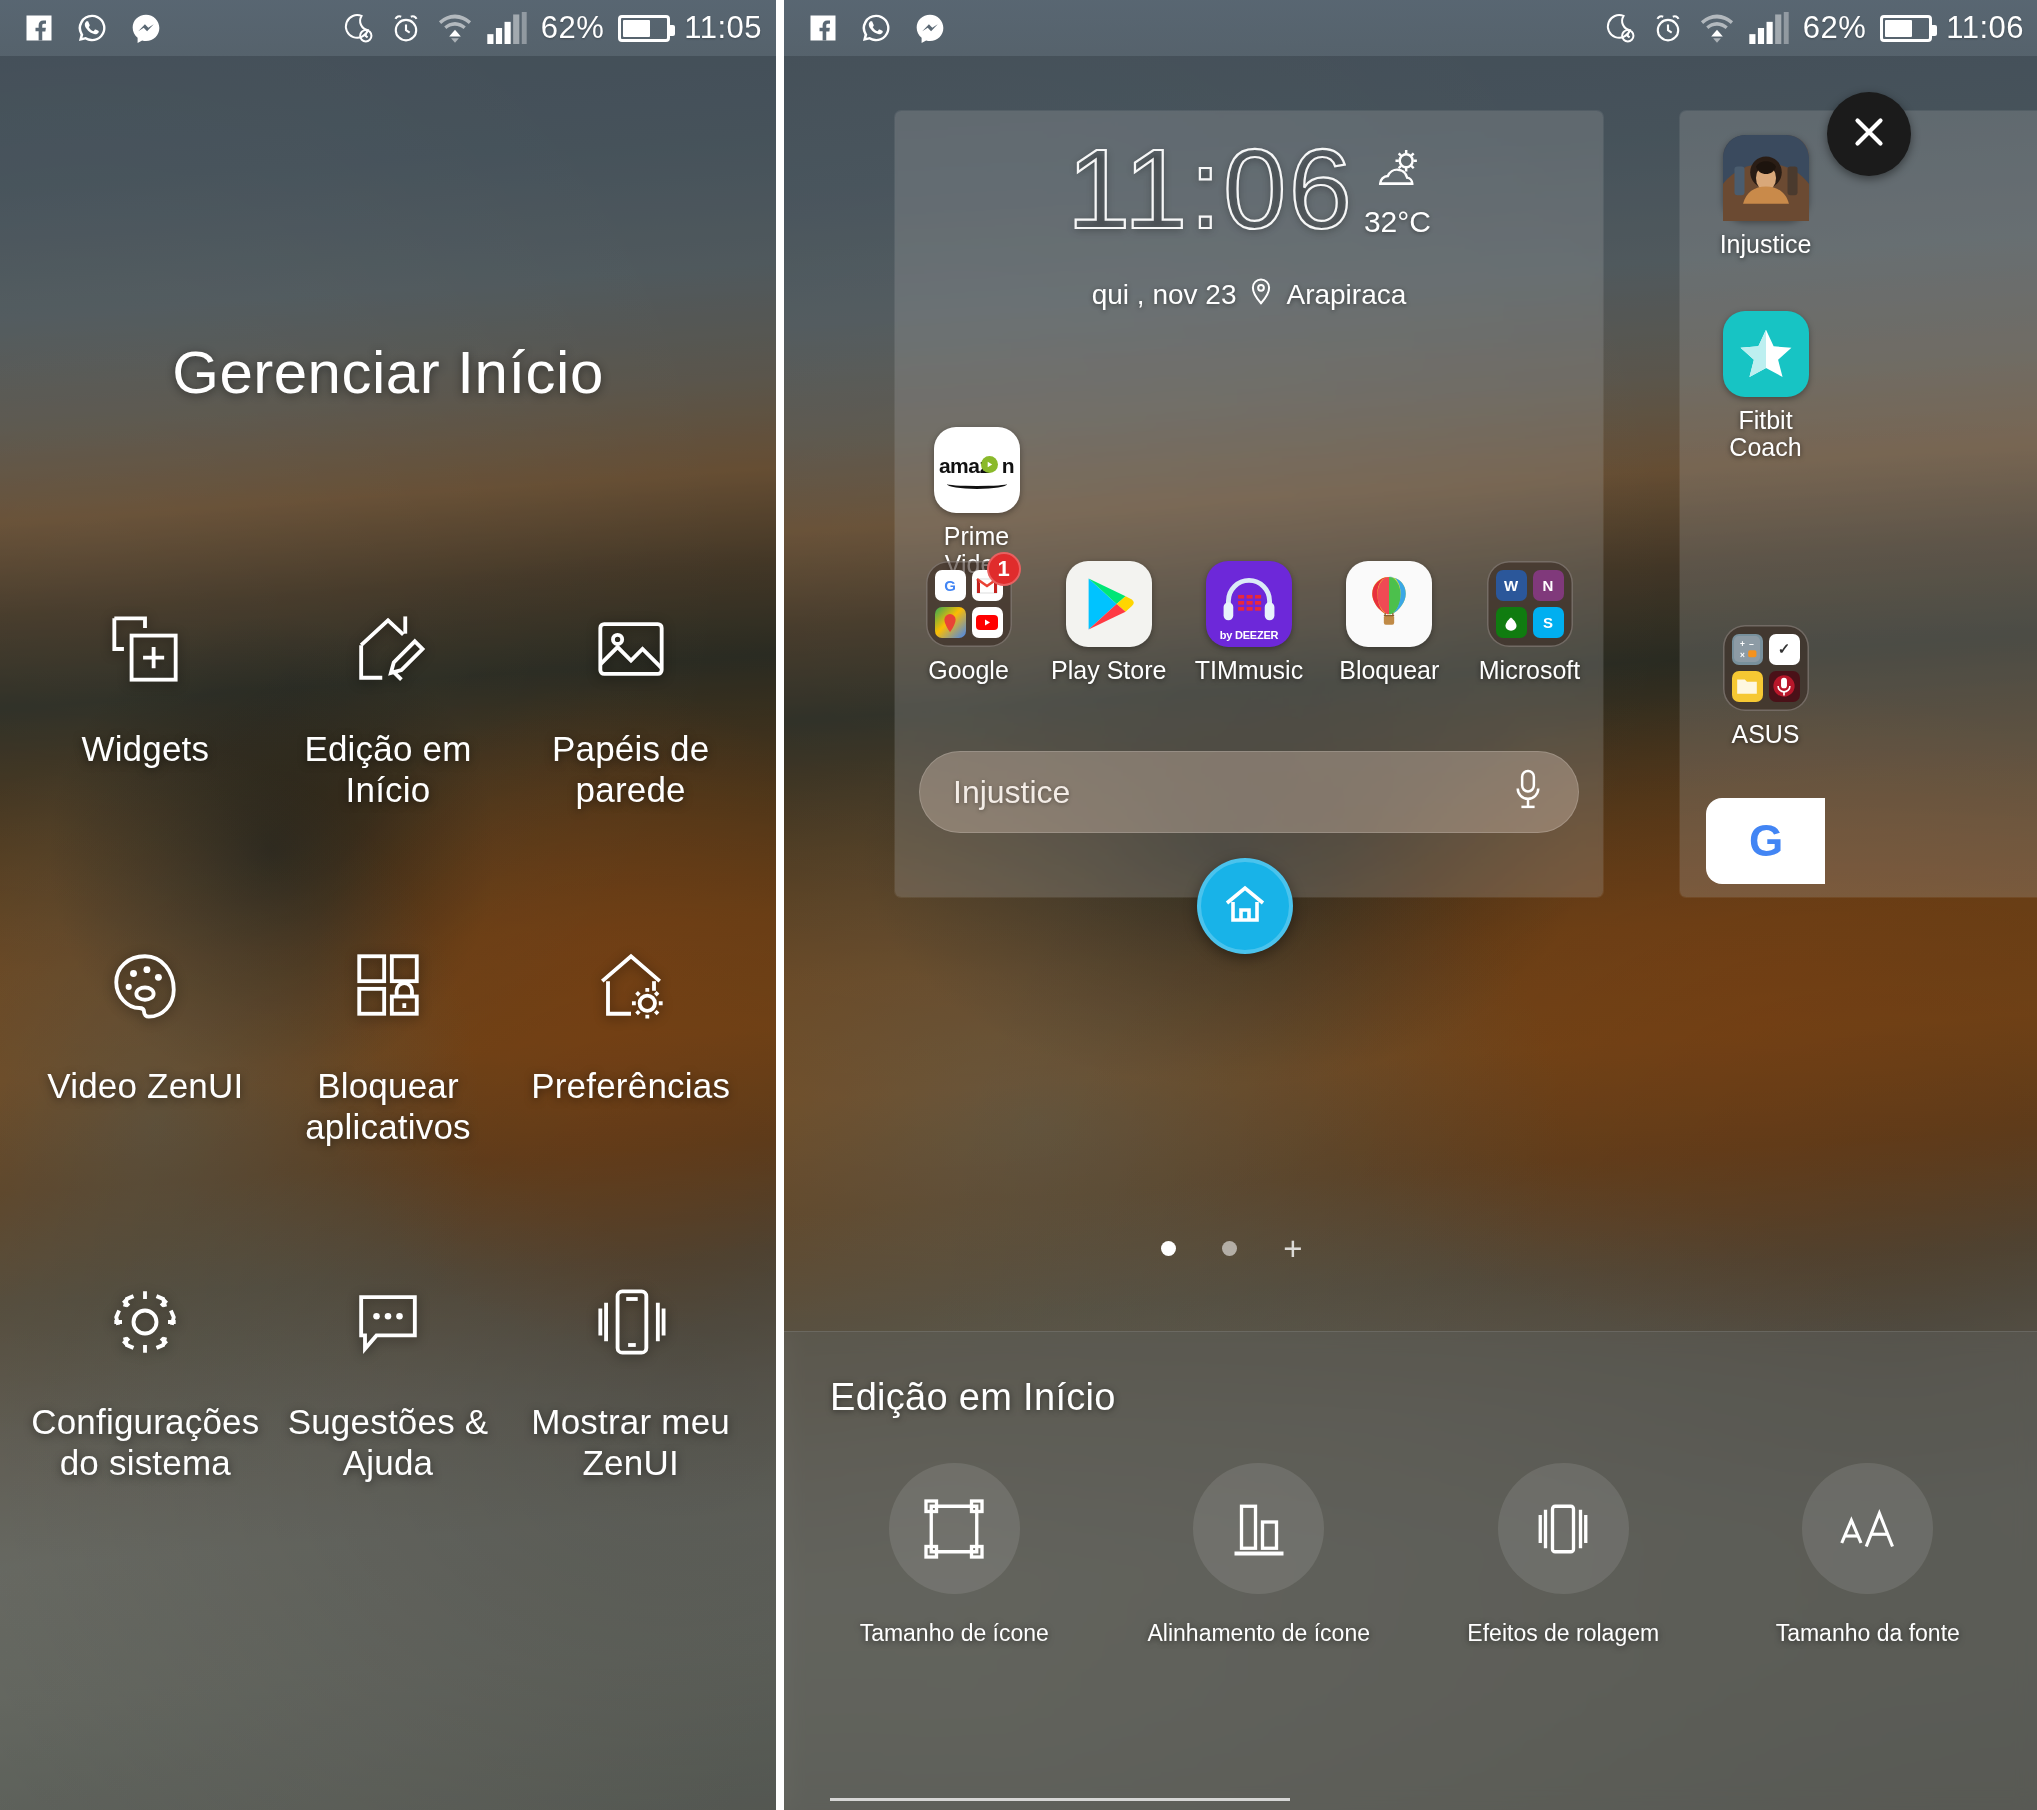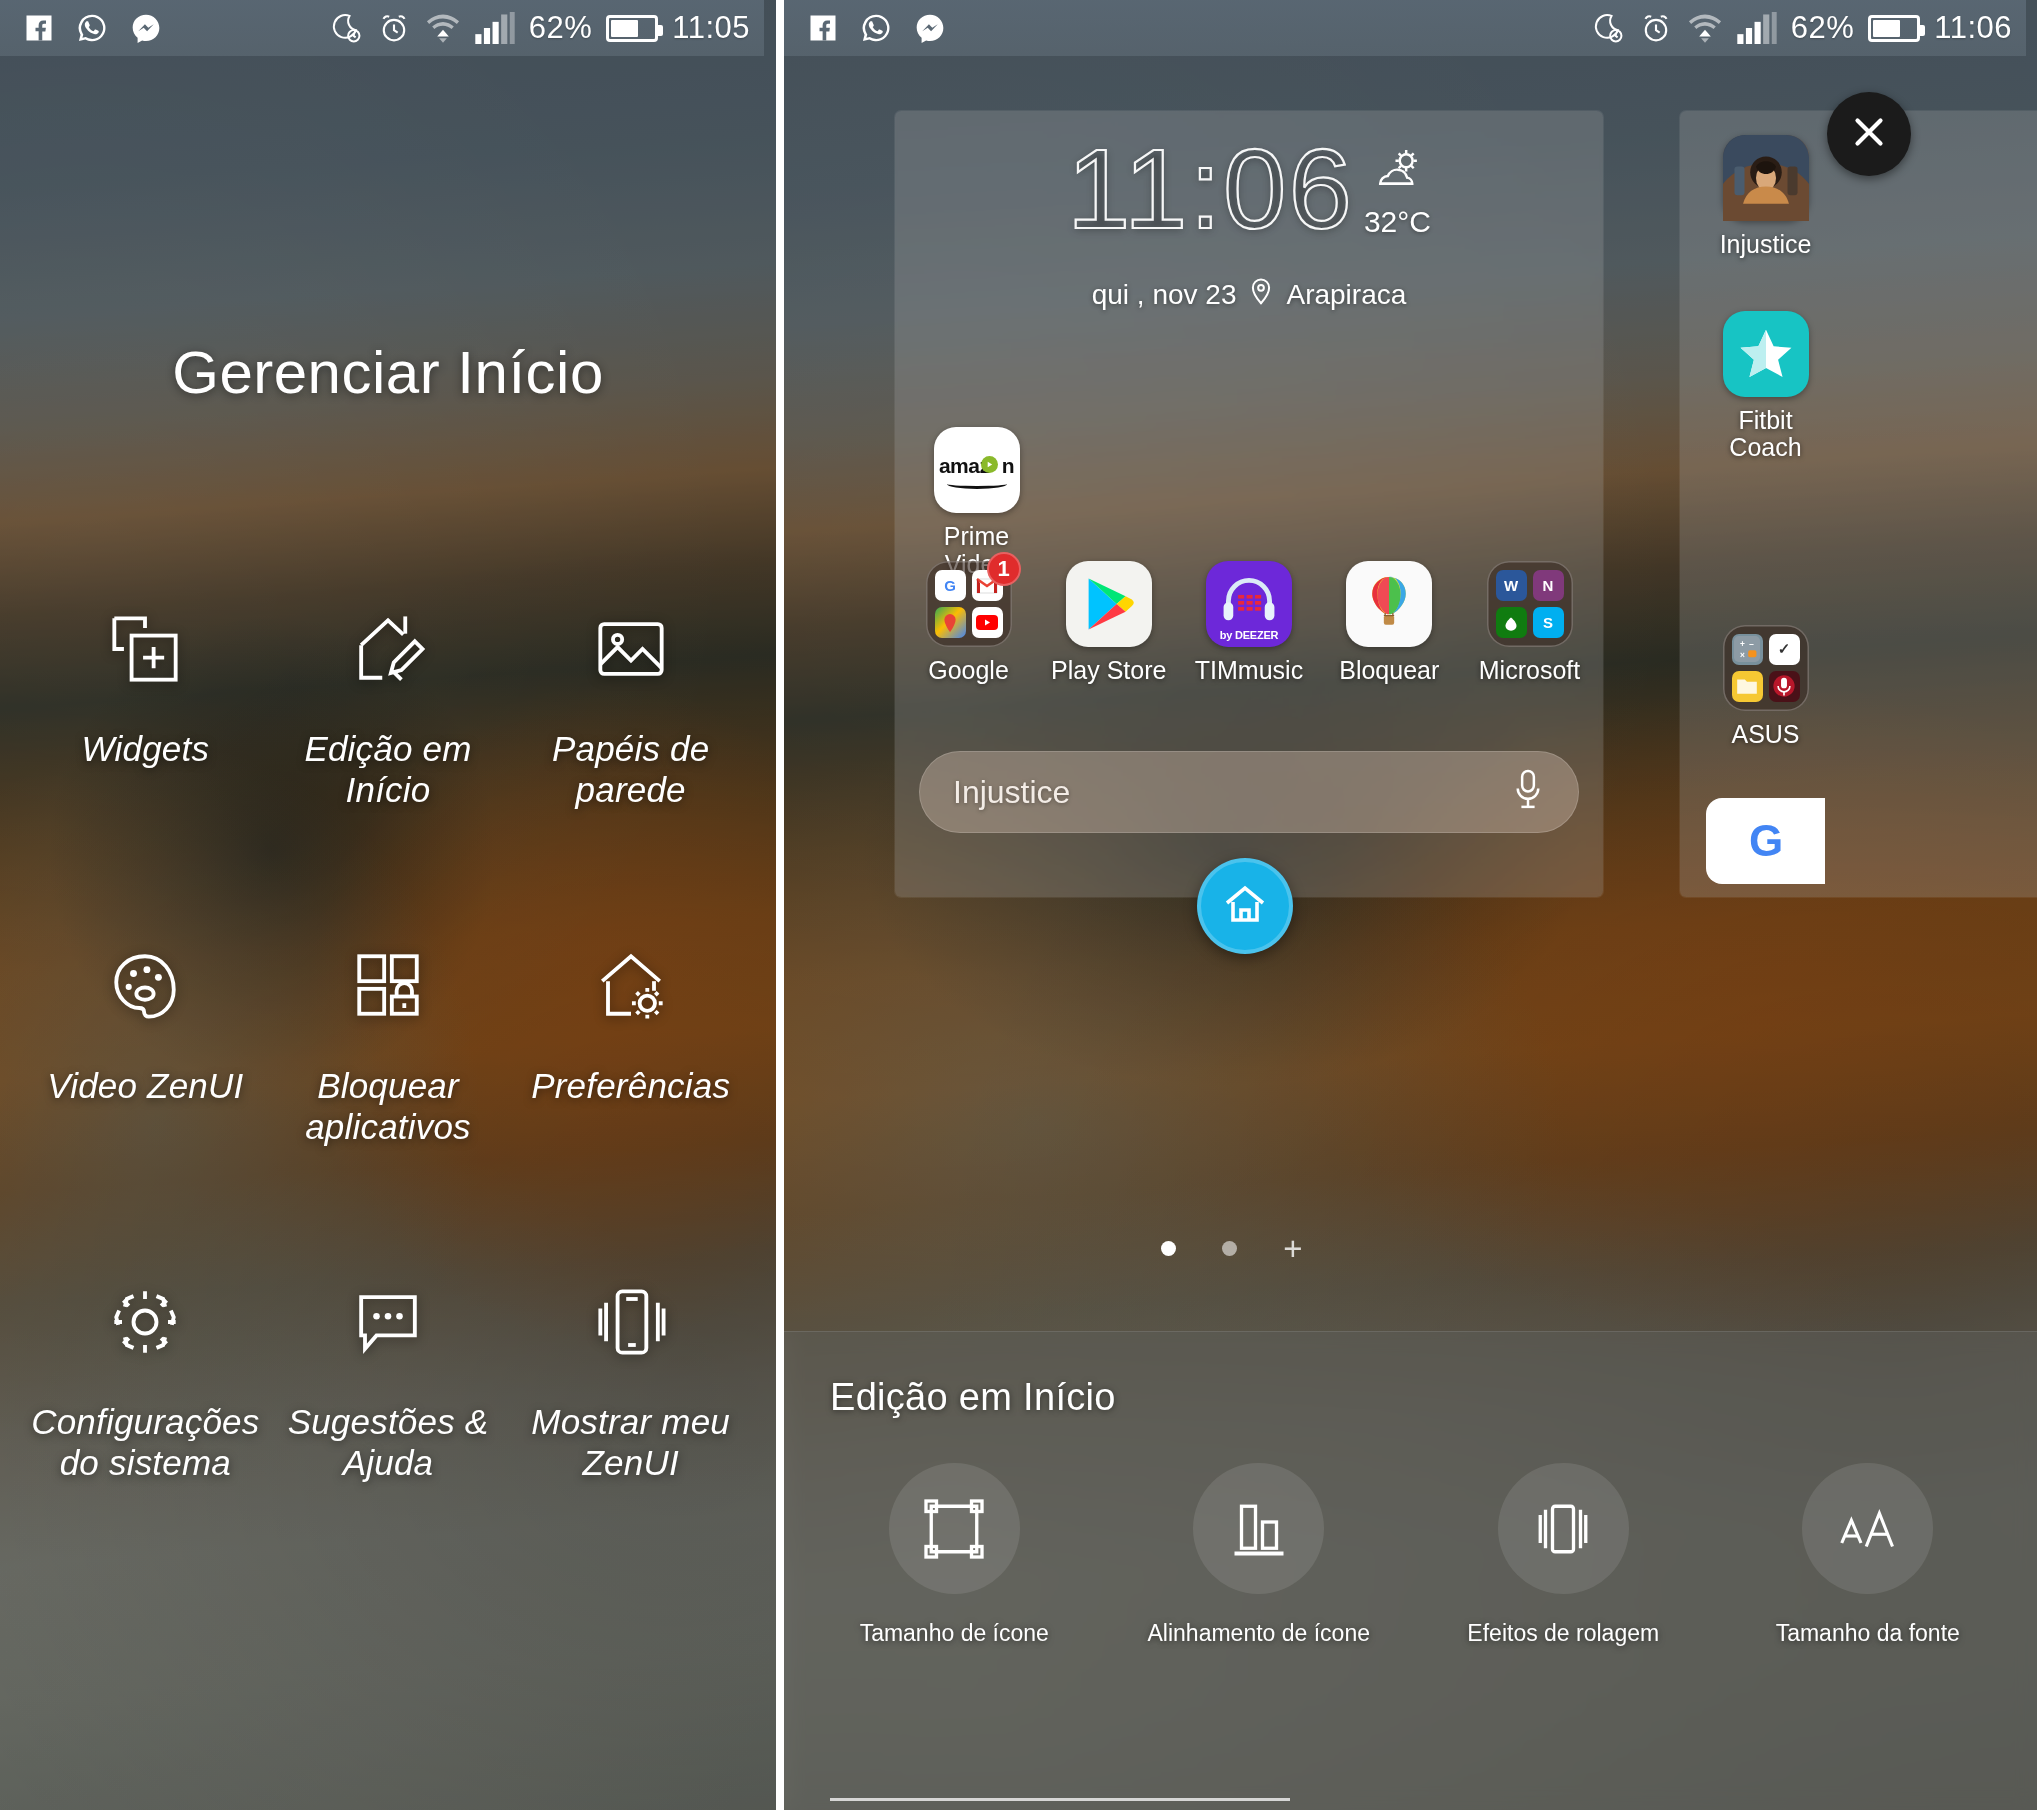--- a/index.html
+++ b/index.html
@@ -39,21 +39,21 @@
     content:""; position:absolute; inset:0;
     background:
       radial-gradient(circle at 12% 30%, rgba(255,255,255,.06), transparent 45%),
       radial-gradient(circle at 88% 75%, rgba(0,0,0,.18), transparent 55%);
   }
   
   .scrim { position:absolute; inset:0; background:rgba(10,12,14,.30); }
 
   
   .statusbar {
-    position:absolute; top:0; left:0; right:12px; height:56px;
+    position:absolute; top:0; left:0; right:0; height:56px;
     display:flex; align-items:center; z-index:40;
     padding:0 14px 0 24px;
     color:#fff;
     background:linear-gradient(180deg, rgba(90,104,116,.92), rgba(92,105,115,.72));
     gap:33px;
   }
   .sb-left { display:flex; align-items:center; gap:22px; }
   .sb-right{ margin-left:auto; display:flex; align-items:center; gap:14px; }
   .sb-ico { display:block; }
   .sb-text {
@@ -75,21 +75,20 @@
     position:absolute; top:338px; left:0; right:0;
     text-align:center; color:#fff;
     font-size:60px; font-weight:300; letter-spacing:0.5px;
     text-shadow:0 2px 10px rgba(0,0,0,.45);
     z-index:20;
   }
   .mh-grid {
     position:absolute; top:597px; left:0; right:0; z-index:20;
     display:grid; grid-template-columns:repeat(3,1fr); row-gap:123px;
     padding:0 24px;
-    font-style:italic;
   }
   .mh-cell { display:flex; flex-direction:column; align-items:center; gap:28px; cursor:pointer; }
   .mh-ico  { width:103px; height:103px; display:flex; align-items:center; justify-content:center;
              filter:drop-shadow(0 2px 6px rgba(0,0,0,.45)); }
   .mh-lbl  {
     color:#fff; font-size:35px; font-weight:300; line-height:1.18;
     text-align:center; letter-spacing:0.2px; max-width:249px;
     text-shadow:0 2px 8px rgba(0,0,0,.5);
   }
 

